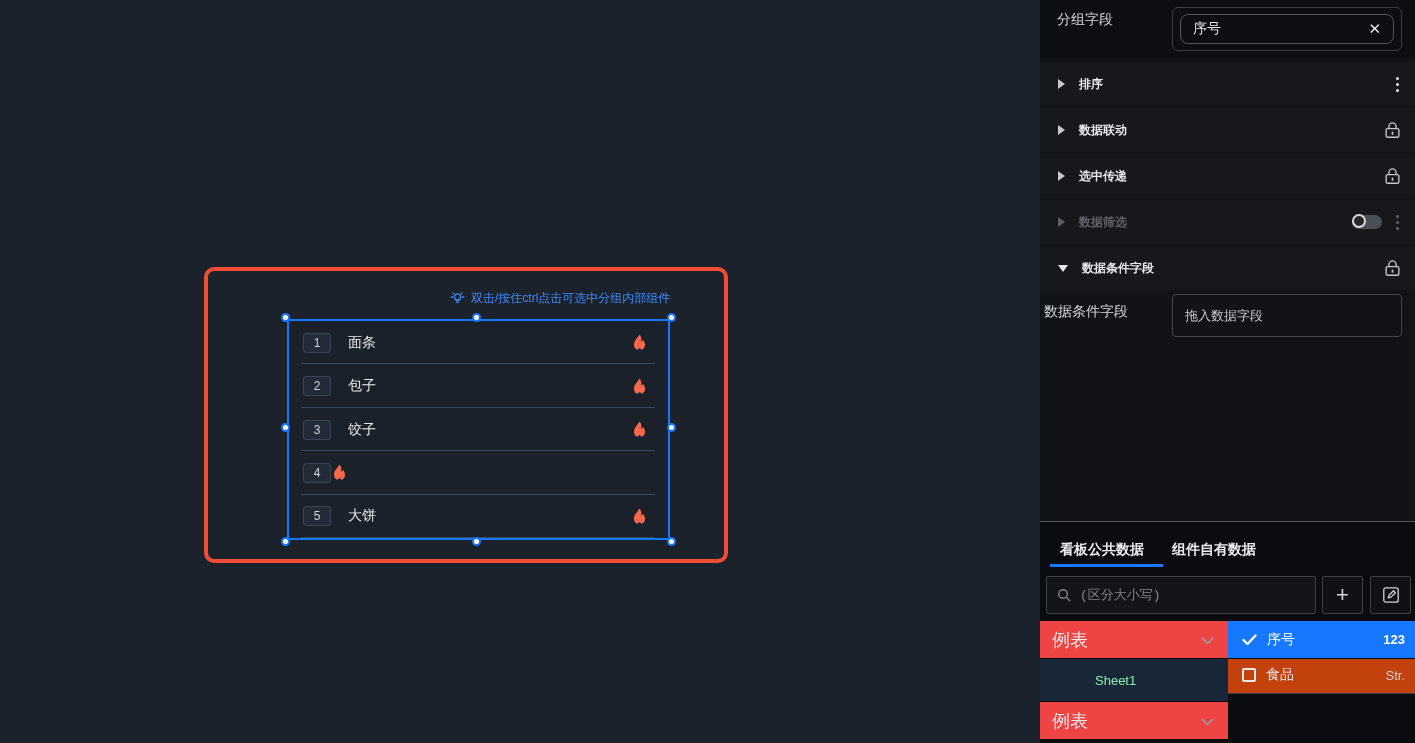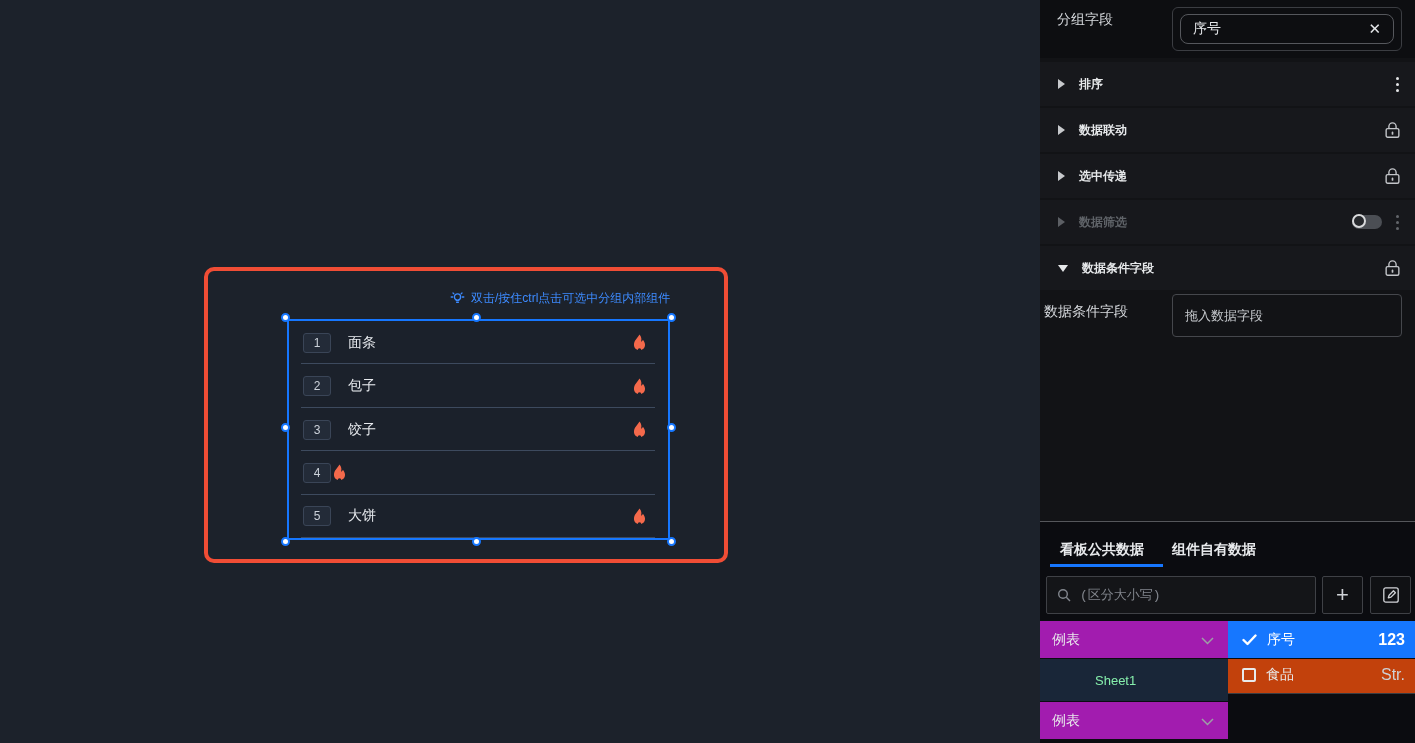--- a/index.html
+++ b/index.html
@@ -72,31 +72,31 @@
     border:1px solid #3f4146; border-radius:2px; display:flex; align-items:center; padding:0 10px; gap:8px; }
   .search-box input { background:transparent; border:none; outline:none; color:#c7cad0;
     font-size:13px; width:200px;font-family:Liberation Mono, monospace; }
   .search-box input::placeholder { color:#82868d; }
   .sq-btn { position:absolute; top:0; width:41px; height:38px; border:1px solid #3f4146; border-radius:2px;
     display:flex; align-items:center; justify-content:center; color:#cfd2d6; cursor:pointer; background:#101114; }
   .btn-add { left:282px; font-size:22px; font-weight:300; }
   .btn-edit { left:330px; }
 
   .ds-col { position:absolute; left:0; top:99px; width:188px; }
-  .ds-row { position:relative; width:100%; height:37px; background:#a21caf; margin-bottom:1px;
-    display:flex; align-items:center; padding:0 14px 0 12px; color:#e8eaec; font-size:14px; cursor:pointer; }
+  .ds-row { position:relative; width:100%; height:37px; background:#ef4444; margin-bottom:1px;
+    display:flex; align-items:center; padding:0 14px 0 12px; color:#e8eaec; font-size:18px; cursor:pointer; }
   .ds-row .chev { margin-left:auto; }
   .ds-sheet { height:42px; background:#192638; padding-left:55px; color:#86efac; font-size:13px; }
   .fld-col { position:absolute; left:188px; top:99px; width:187px; }
   .fld-row { position:relative; width:100%; display:flex; align-items:center; font-size:14px; cursor:pointer; }
   .fld-sel { height:37px; background:#1677ff; color:#fff; padding:0 10px 0 14px; margin-bottom:1px; }
   .fld-plain { height:35px; background:#c2410c; color:#e8eaec; padding:0 10px 2px 14px;
     border-bottom:1px solid #3a3d42; }
   .fld-row .fname { margin-left:10px; }
-  .fld-row .ftype { margin-left:auto; font-size:16px; }
+  .fld-row .ftype { margin-left:auto; font-size:13px; }
   .fld-sel .ftype { color:#fff; font-weight:700; }
   .fld-plain .ftype { color:#ced1d6; }
   .cbox { width:14px; height:14px; border:2px solid #e8eaec; border-radius:2px; background:transparent; }
 </style>
 </head>
 <body>
 
 <div class="stage">
 
   <div class="canvas">

